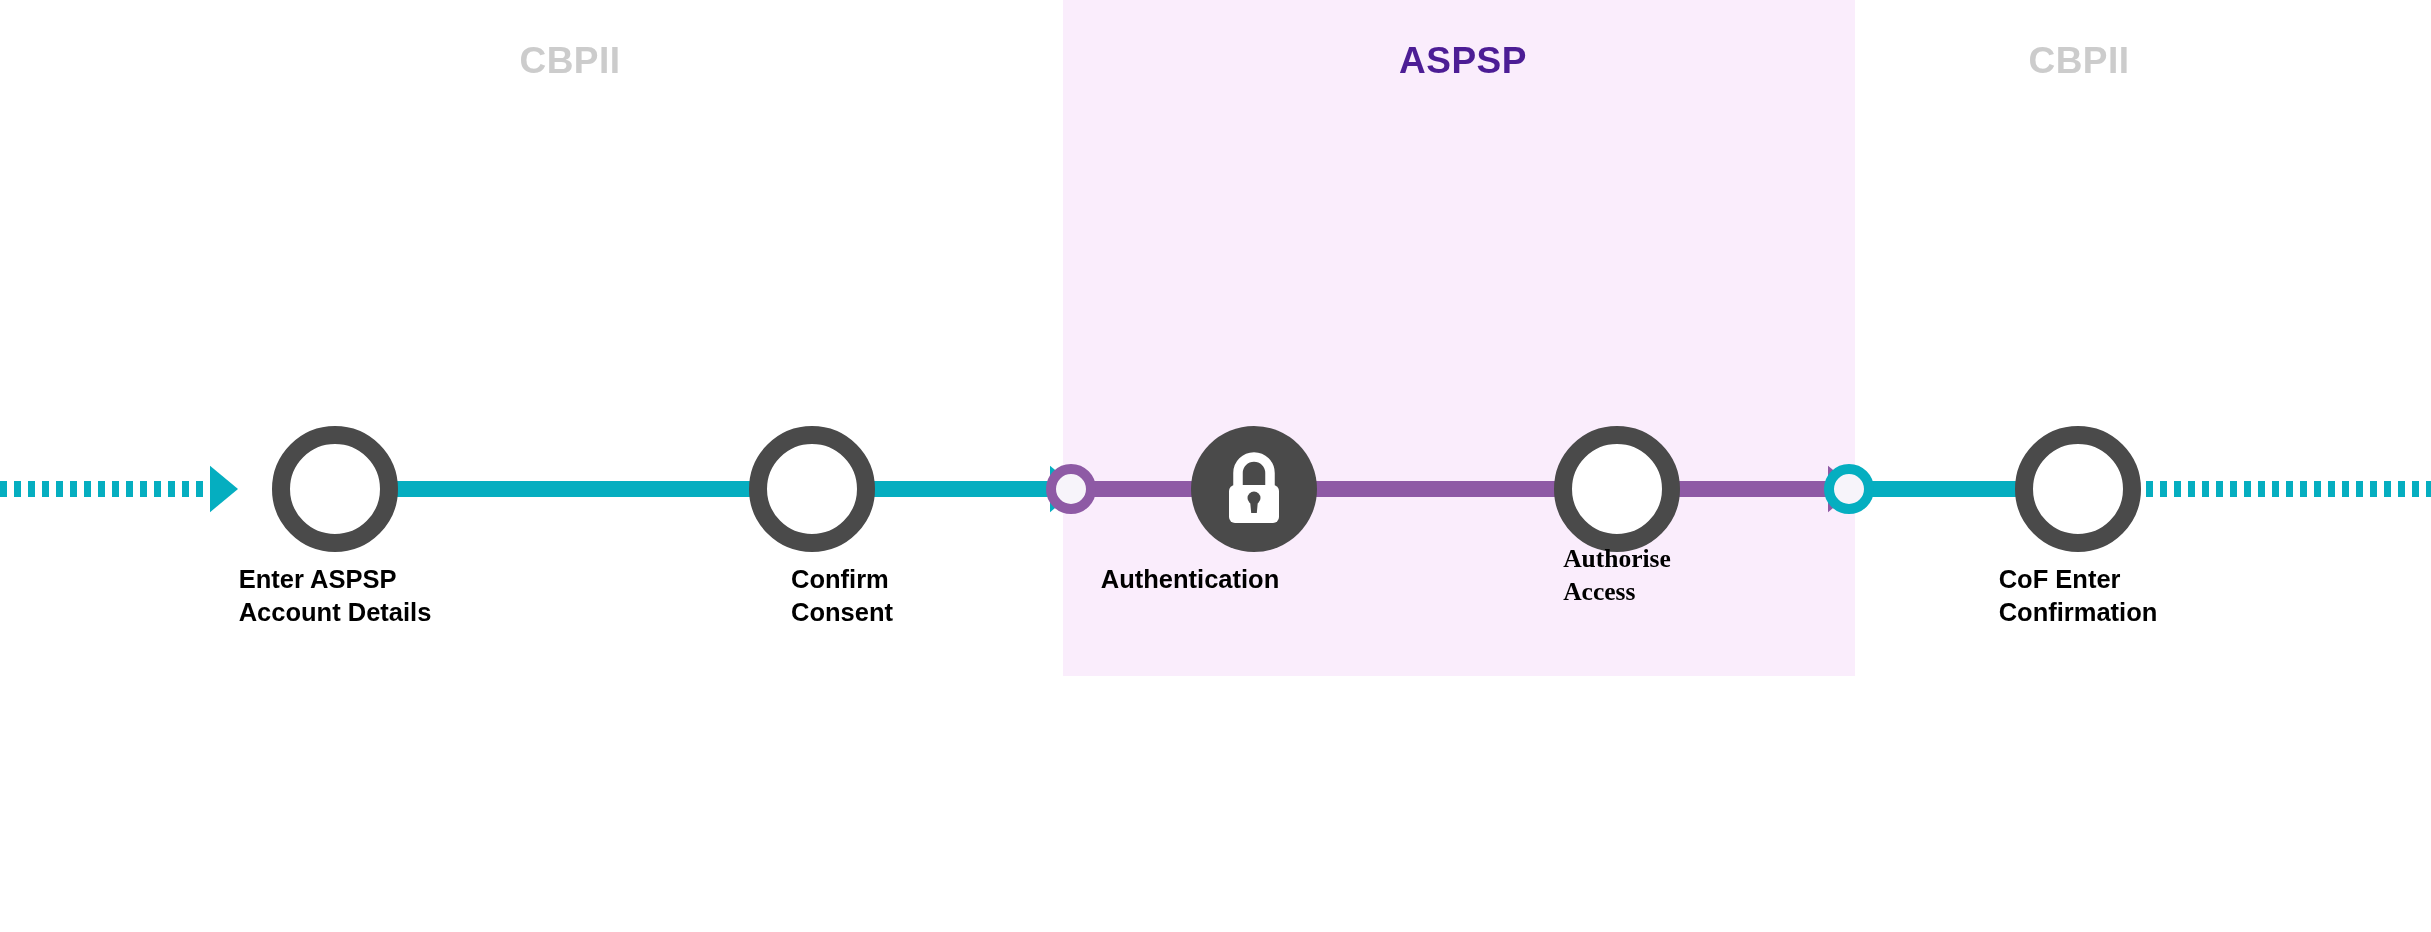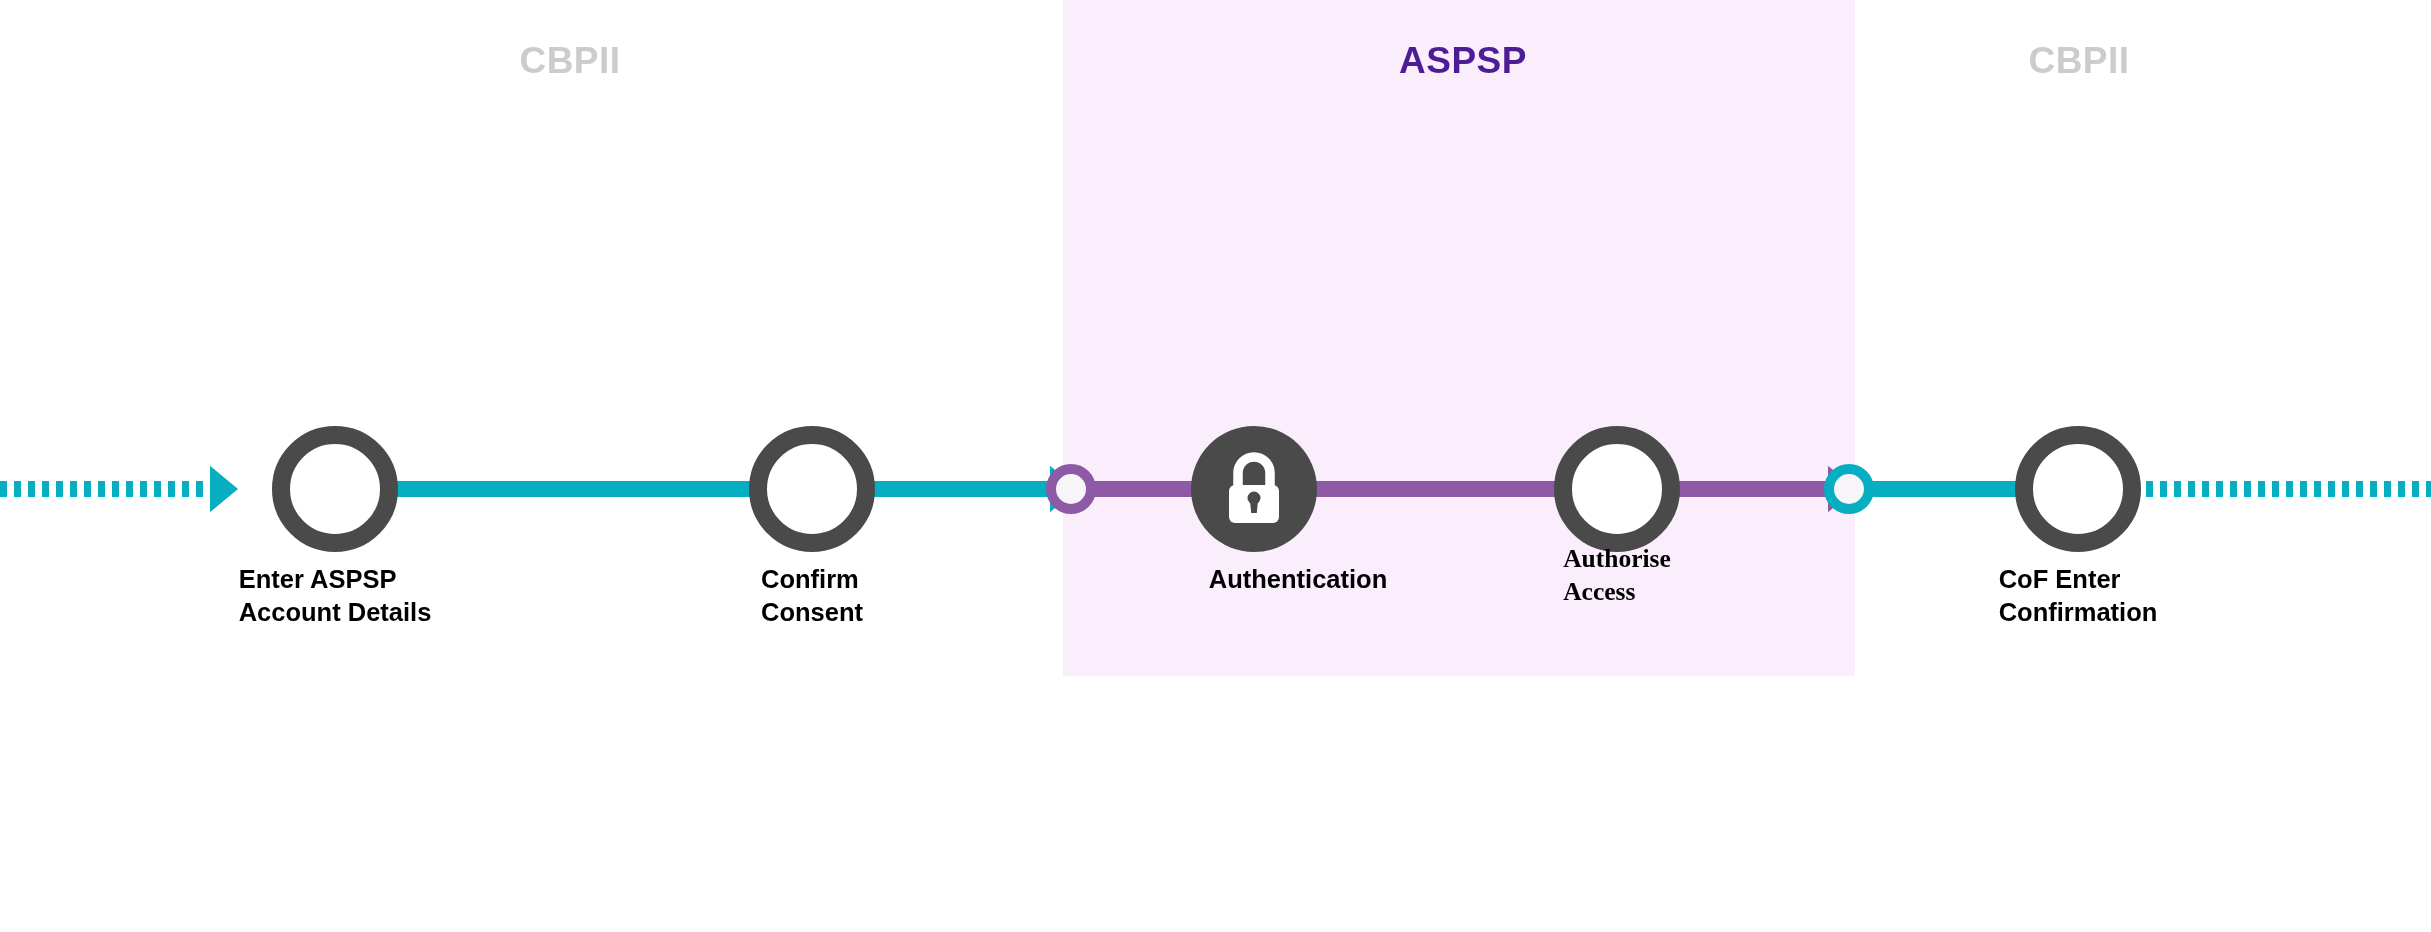--- a/index.html
+++ b/index.html
@@ -105,22 +105,22 @@
   </svg>
 
   <div id="zone-header-layer">
       <div class="zone-header" style="left: 570px; top: 40px; color: rgb(204, 204, 204);">CBPII</div>
       <div class="zone-header" style="left: 1463px; top: 40px; color: #4c1d95;">ASPSP</div>
       <div class="zone-header" style="left: 2079px; top: 40px; color: rgb(204, 204, 204);">CBPII</div>
     </div>
   <div id="node-label-layer">
       <div class="node-label" style="left: 335px; top: 563px;">Enter ASPSP
 Account Details</div>
-      <div class="node-label" style="left: 812px; top: 563px;">Confirm
+      <div class="node-label" style="left: 842px; top: 563px;">Confirm
 Consent</div>
-      <div class="node-label" style="left: 1298px; top: 563px;">Authentication</div>
+      <div class="node-label" style="left: 1190px; top: 563px;">Authentication</div>
       <div class="node-label" style="left: 1617px; top: 543px; font-family: Liberation Serif, serif;">Authorise
 Access</div>
       <div class="node-label" style="left: 2078px; top: 563px;">CoF Enter
 Confirmation</div>
     </div>
 
 </div>
 
 </body></html>

